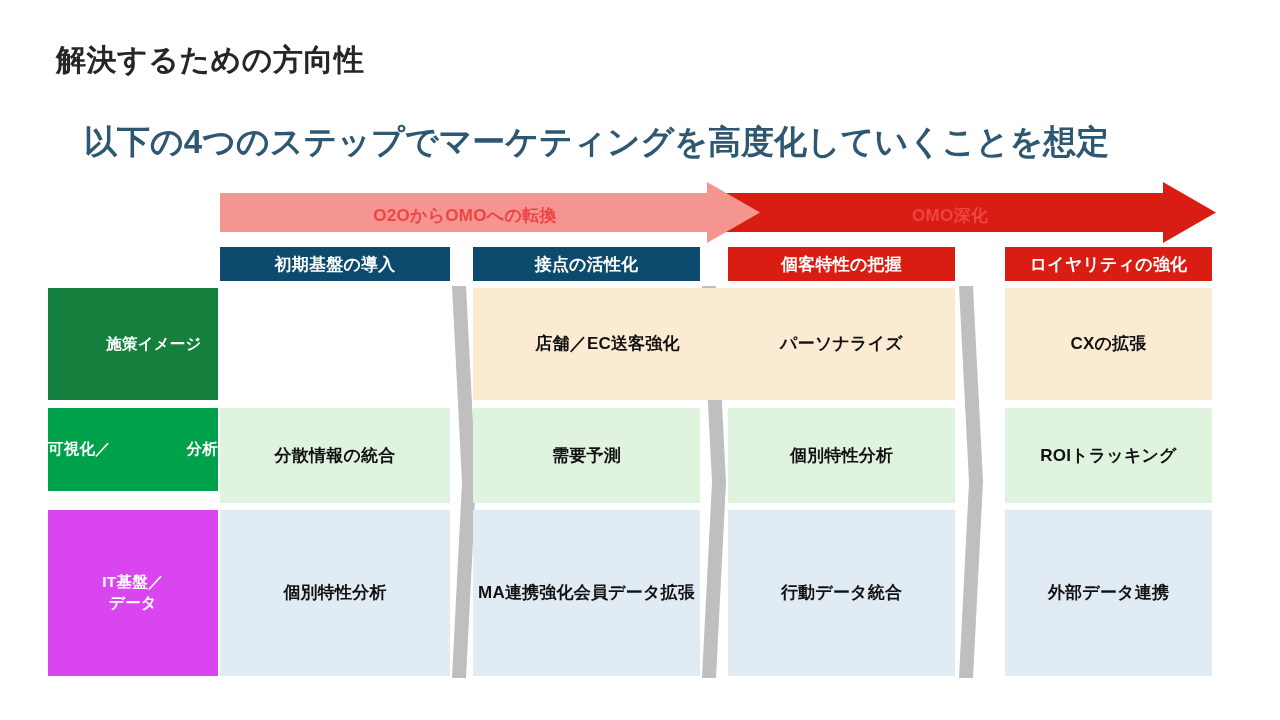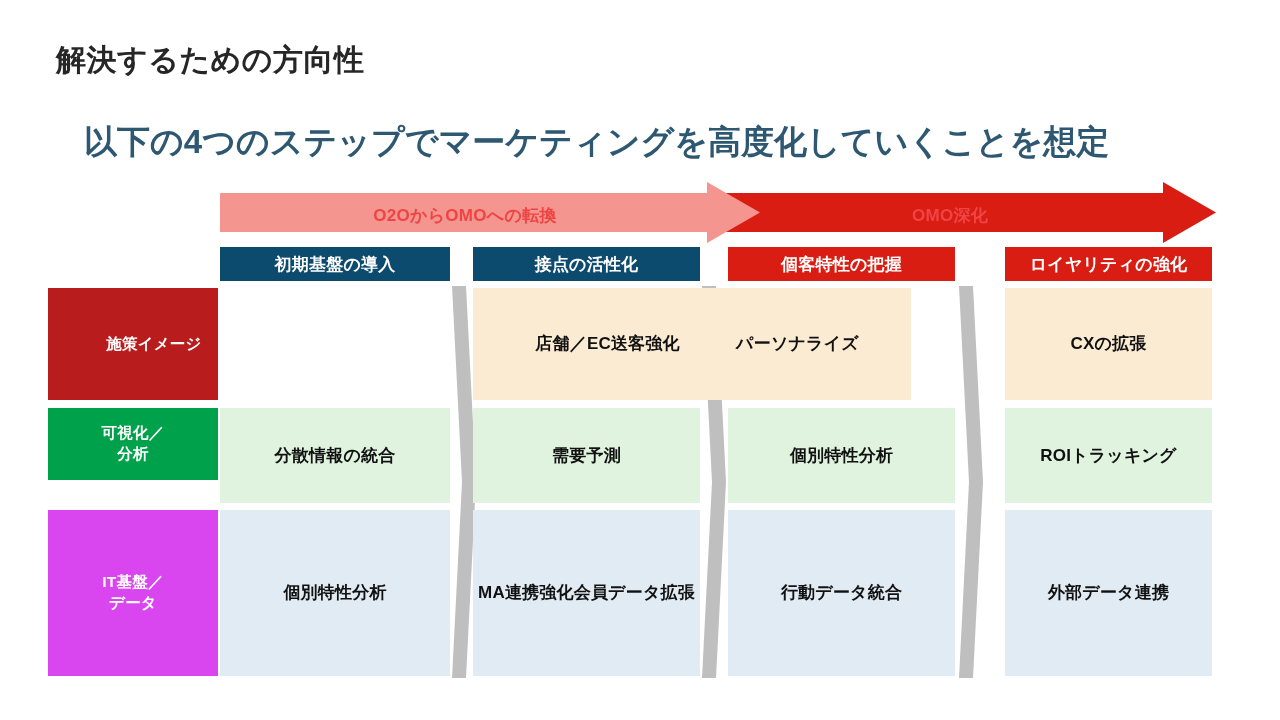--- a/index.html
+++ b/index.html
@@ -80,21 +80,21 @@
   .col-header.tone-light { background: #0c4a6e; }
   .col-header.tone-strong { background: #da1d12; }
 
   .row-label {
     font-size: 15.5px;
     font-weight: bold;
     color: #ffffff;
     line-height: 1.35;
     letter-spacing: 0.2px;
   }
-  .row-label.tone-orange { background: #b91c1c; padding-left: 42px; }
+  .row-label.tone-orange { background: #15803d; padding-left: 42px; }
   .row-label.tone-green  { background: #00a14b; }
   .row-label.tone-blue   { background: #d946ef; }
 
   .data-cell {
     font-size: 17px;
     font-weight: bold;
     color: #111111;
     line-height: 1.5;
     letter-spacing: 0.2px;
   }
@@ -140,24 +140,24 @@
 
   <div class="cell col-header tone-light" style="left:220px; top:247px; width:230px; height:34px;">初期基盤の導入</div>
   <div class="cell col-header tone-light" style="left:473px; top:247px; width:227px; height:34px;">接点の活性化</div>
   <div class="cell col-header tone-strong" style="left:728px; top:247px; width:227px; height:34px;">個客特性の把握</div>
   <div class="cell col-header tone-strong" style="left:1005px; top:247px; width:207px; height:34px;">ロイヤリティの強化</div>
 
   <div class="cell row-label tone-orange" style="left:48px; top:288px; width:170px; height:112px;">施策イメージ</div>
 
   <div class="cell data-cell tone-empty" style="left:220px; top:288px; width:230px; height:112px;"></div>
   <div class="cell data-cell tone-cream" style="left:473px; top:288px; width:269px; height:112px;">店舗／EC送客強化</div>
-  <div class="cell data-cell tone-cream" style="left:684px; top:288px; width:227px; height:112px;">パーソナライズ</div>
+  <div class="cell data-cell tone-cream" style="left:728px; top:288px; width:227px; height:112px;">パーソナライズ</div>
   <div class="cell data-cell tone-cream" style="left:1005px; top:288px; width:207px; height:112px;">CXの拡張</div>
 
-  <div class="cell row-label tone-green" style="left:48px; top:408px; width:170px; height:72px; flex-direction:column;">
+  <div class="cell row-label tone-green" style="left:48px; top:408px; width:170px; height:83px; justify-content:space-between;">
     <span>可視化／</span>
     <span>分析</span>
   </div>
 
   <div class="cell data-cell tone-mint" style="left:220px; top:408px; width:230px; height:95px;">分散情報の統合</div>
   <div class="cell data-cell tone-mint" style="left:473px; top:408px; width:227px; height:95px;">需要予測</div>
   <div class="cell data-cell tone-mint" style="left:728px; top:408px; width:227px; height:95px;">個別特性分析</div>
   <div class="cell data-cell tone-mint" style="left:1005px; top:408px; width:207px; height:95px;">ROIトラッキング</div>
 
   <div class="cell row-label tone-blue" style="left:48px; top:510px; width:170px; height:166px; flex-direction:column;">

